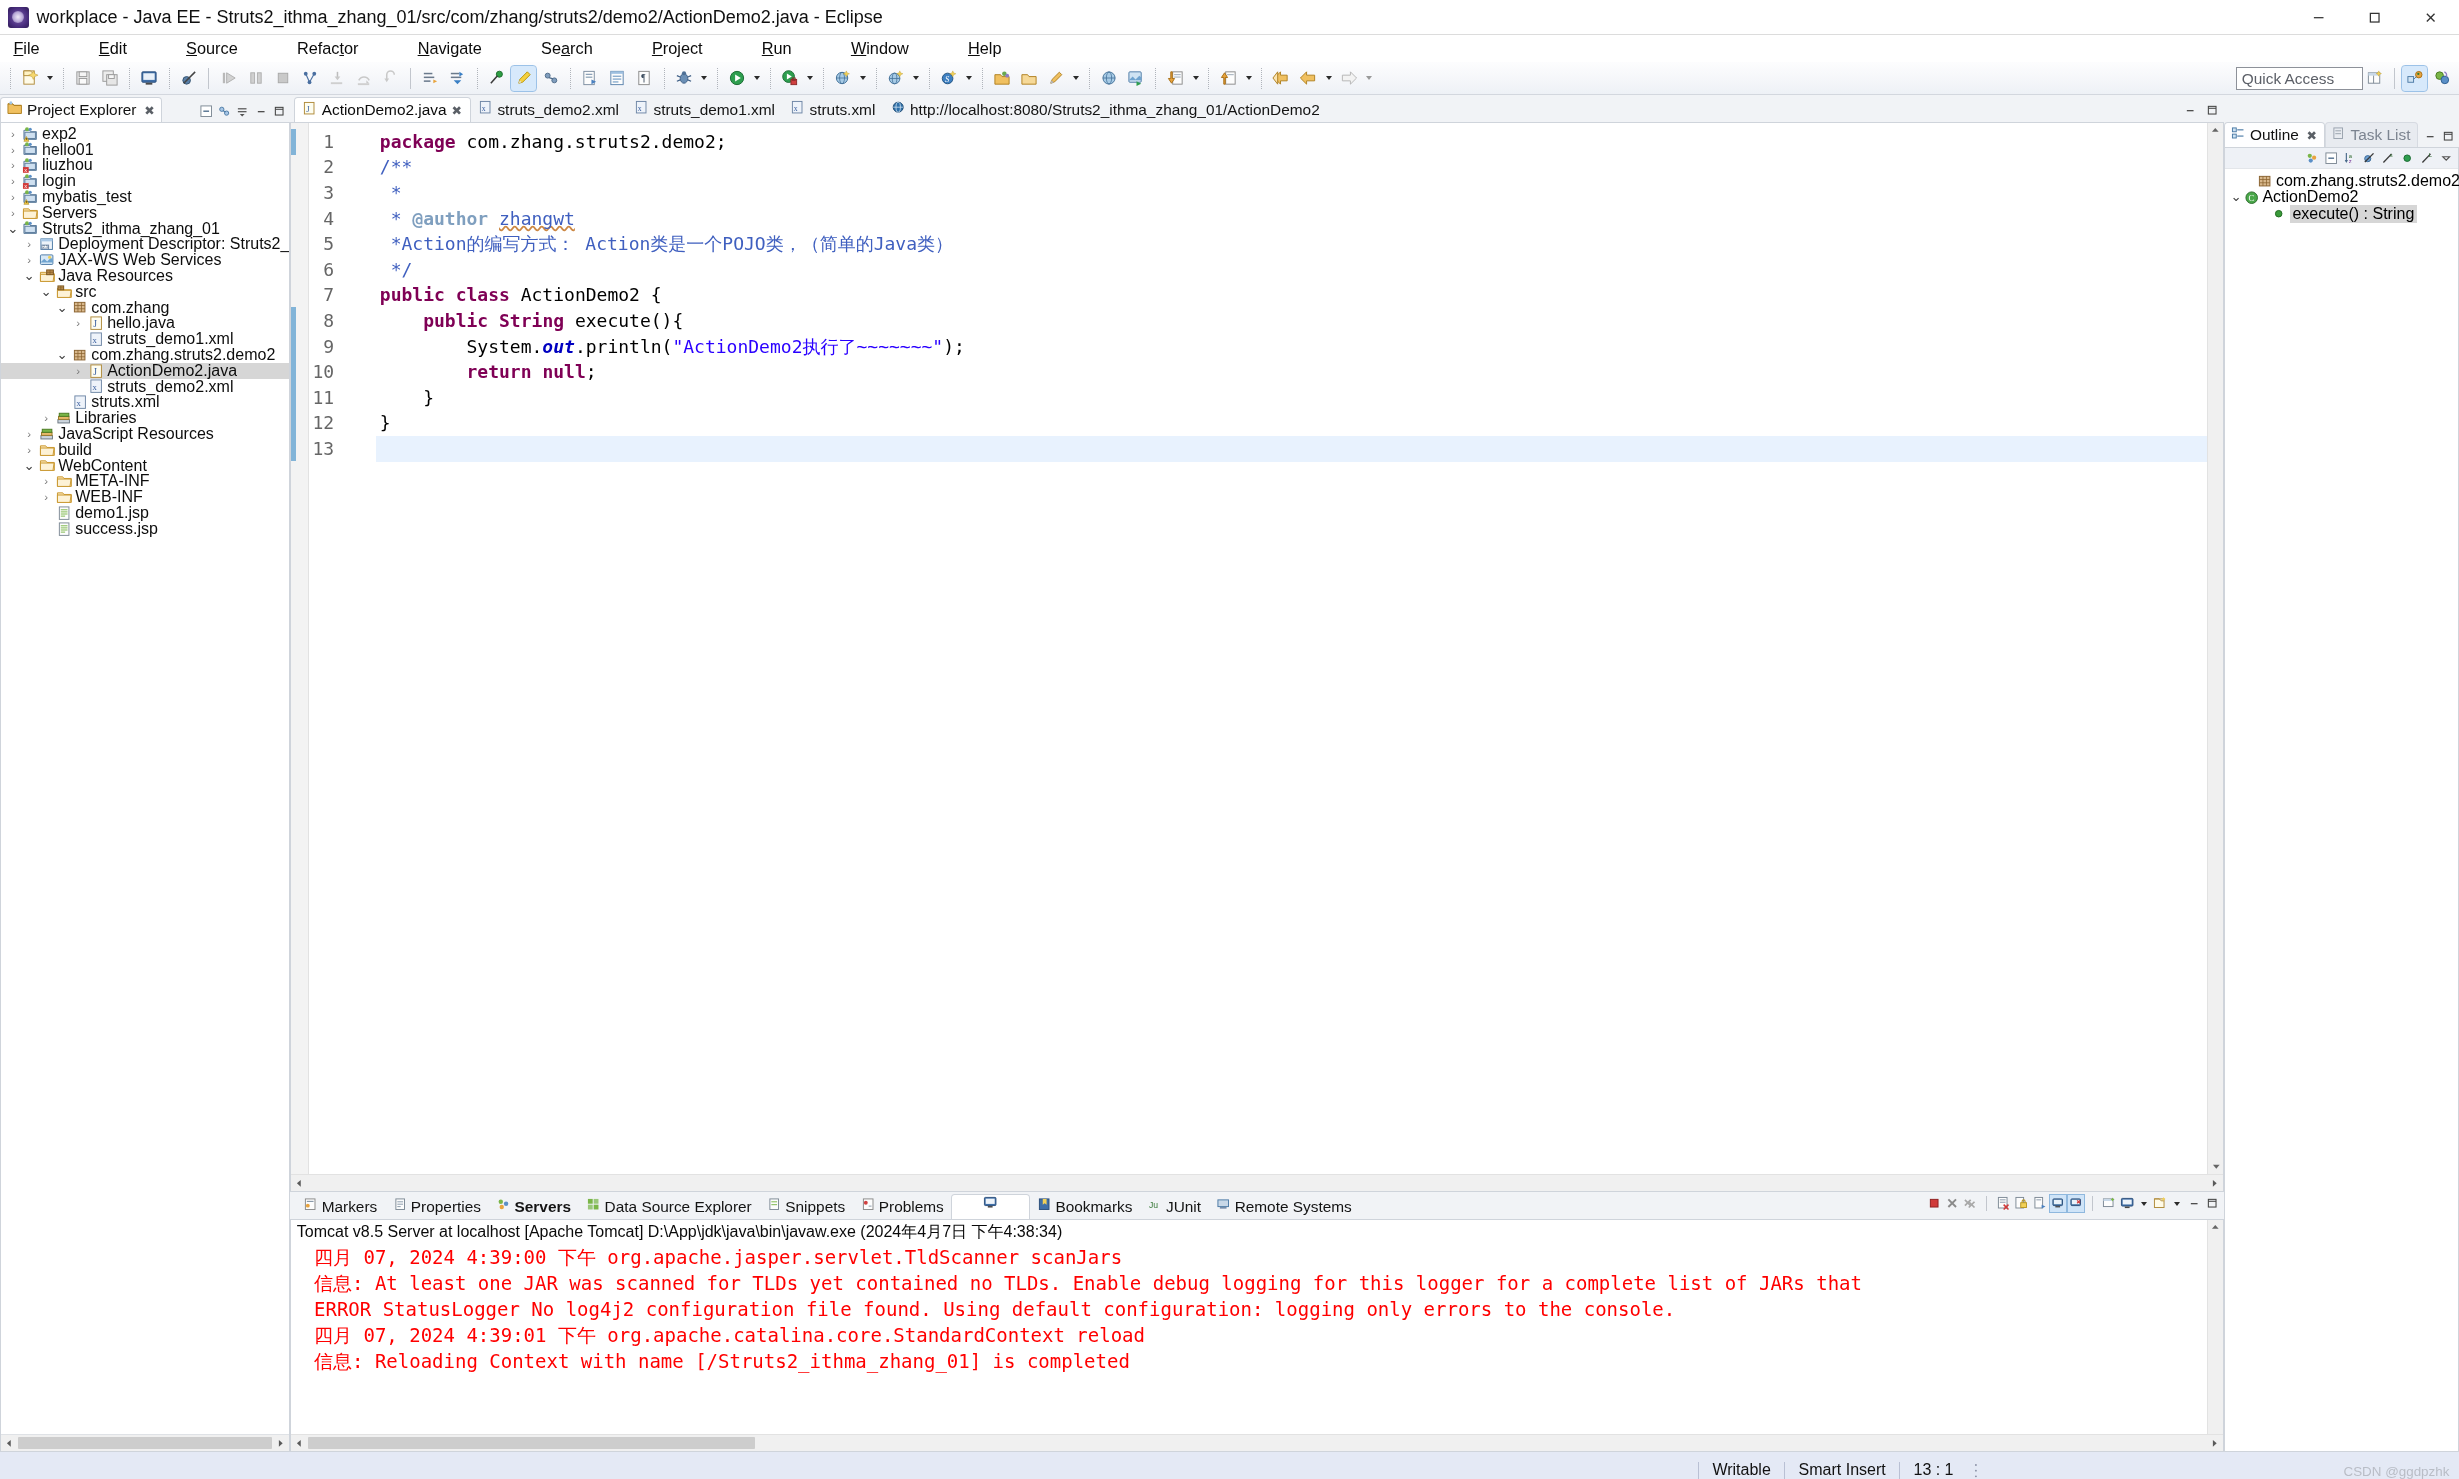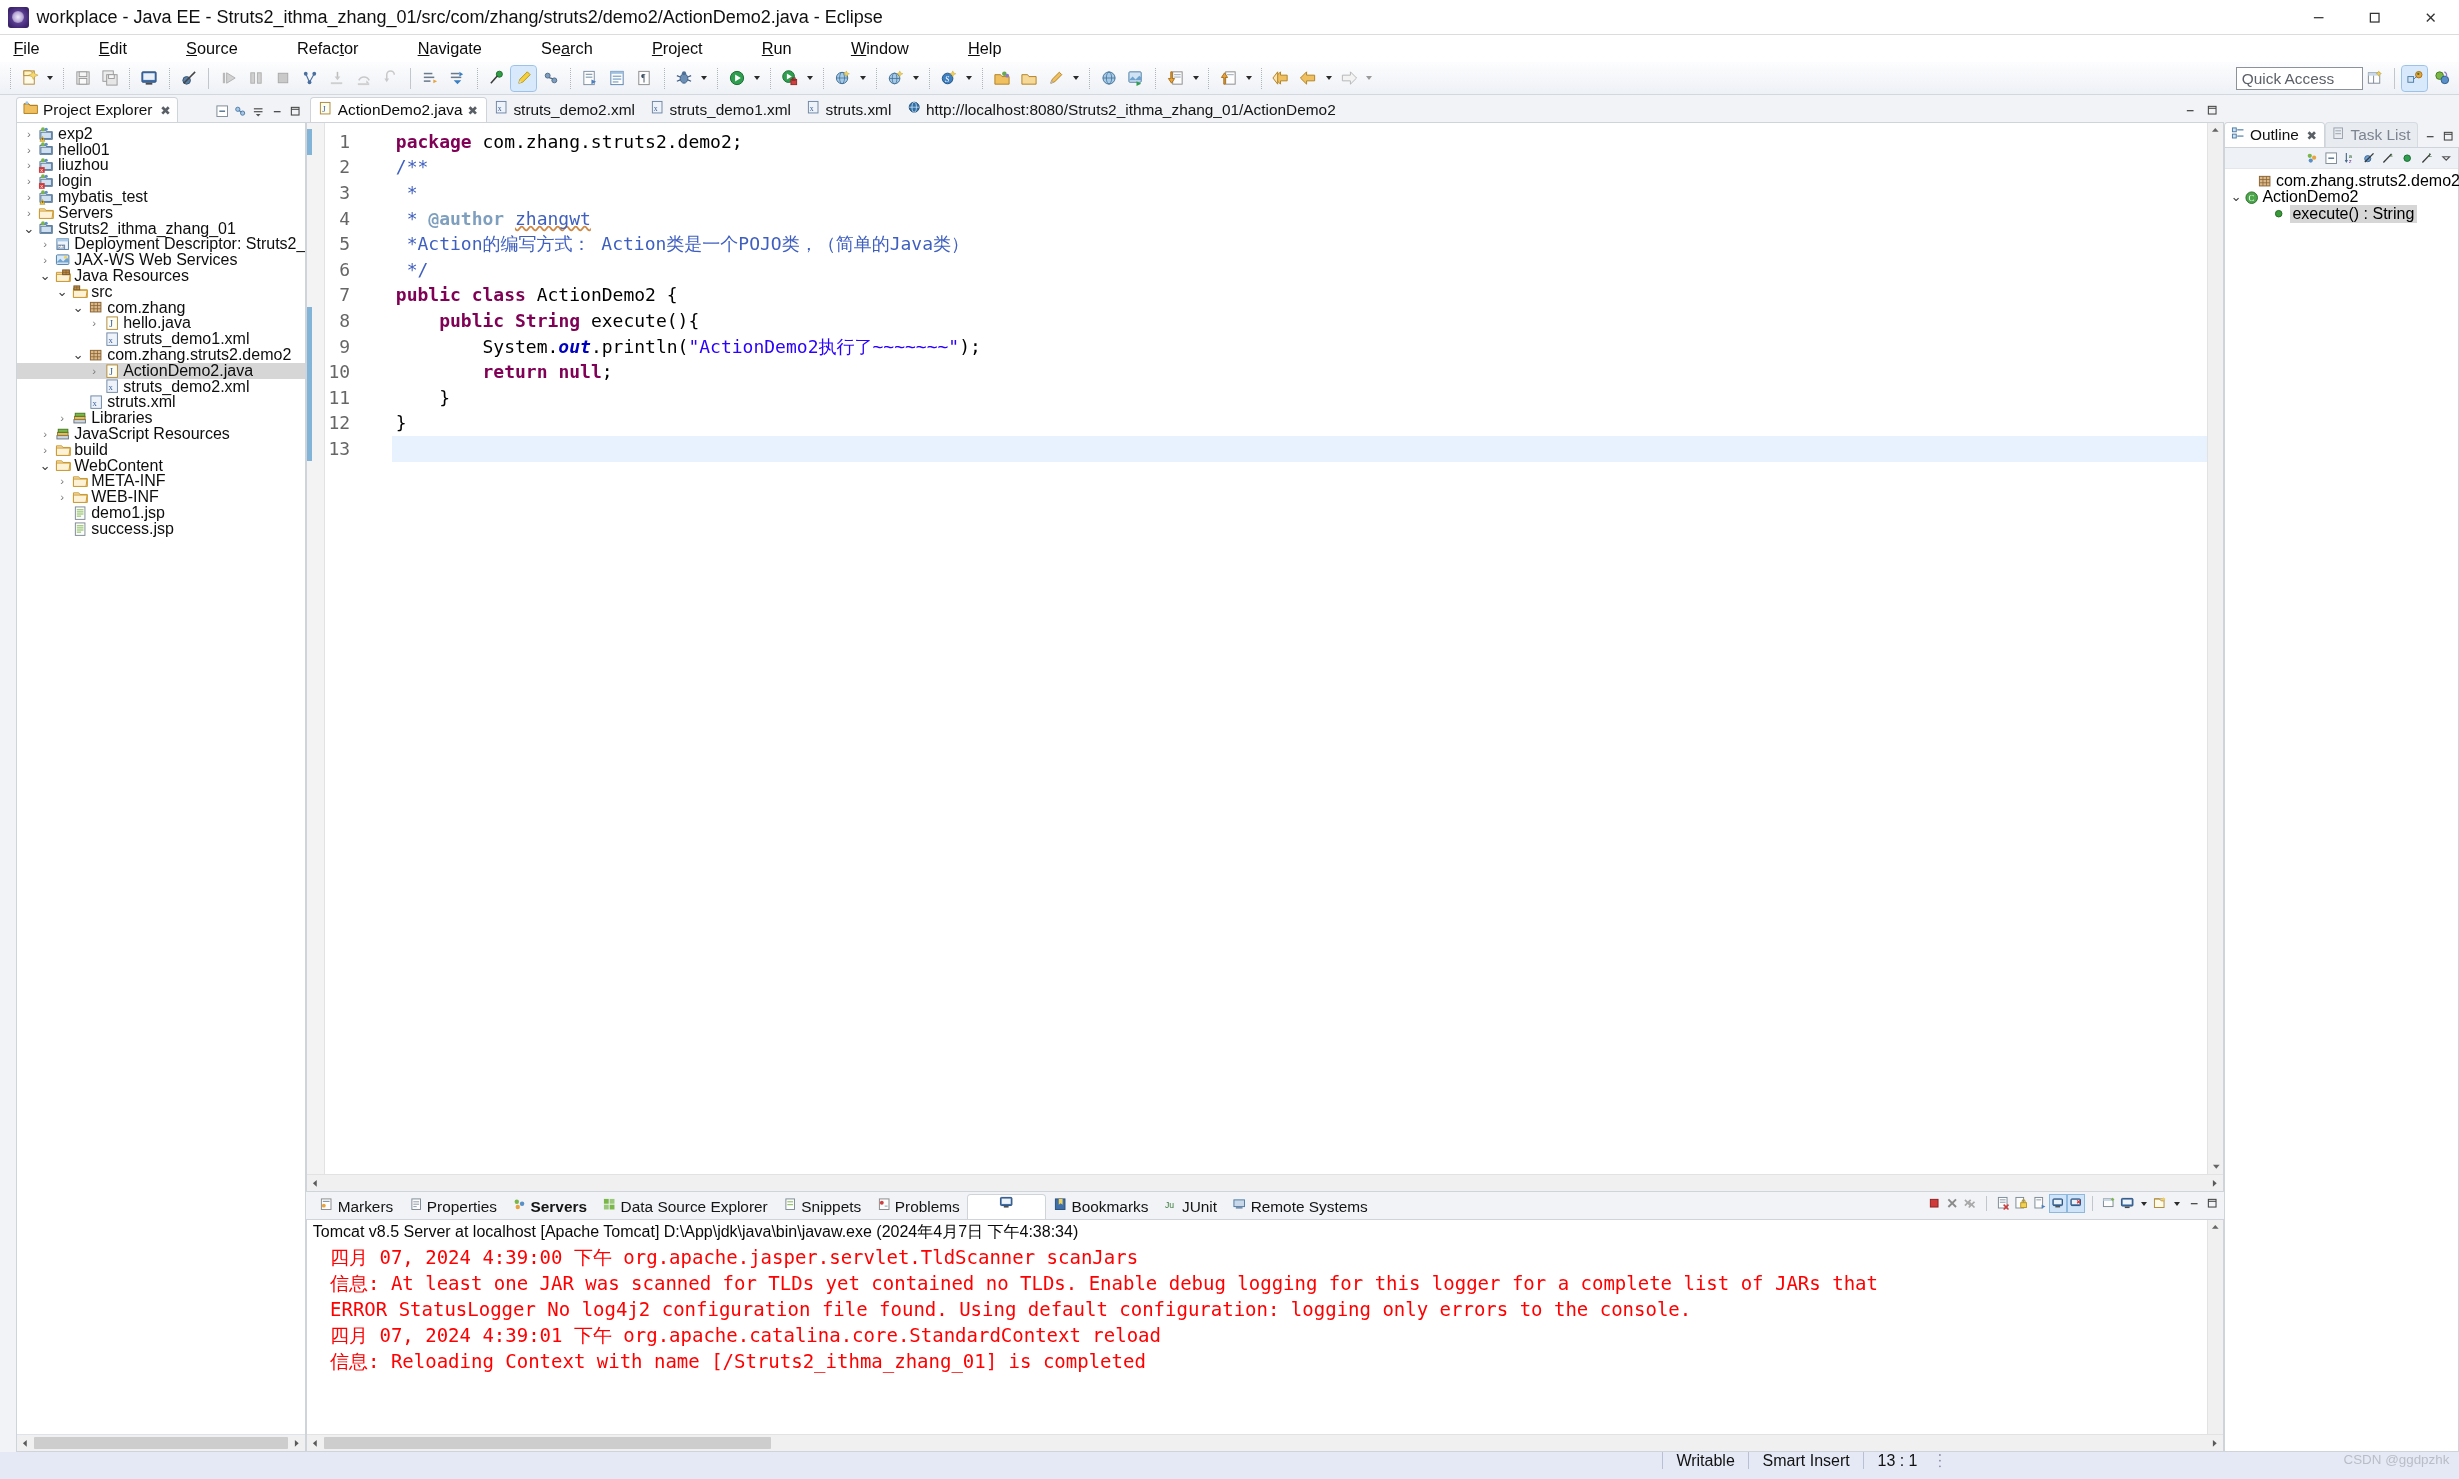--- a/index.html
+++ b/index.html
@@ -60,21 +60,21 @@
     width: 127px; height: 23px;
     border: 1px solid #8d9199; background: #fff;
     font-size: 15.4px; color: #5c6068; padding: 1px 4.8px; line-height: 19px;
   }
   .tb-right { position: absolute; right: 3.8px; top: 3.8px; display: flex; align-items: center; }
 
   
   .main { flex: 1 1 auto; display: flex; min-height: 0; background: #f1f3f6; }
 
   
-  .left-col { width: 290px; flex: 0 0 290px; display: flex; flex-direction: column; background: #f1f3f6; margin-left: 16px; }
+  .left-col { width: 290px; flex: 0 0 290px; display: flex; flex-direction: column; background: #f1f3f6; }
   .view-tabbar { height: 27px; flex: 0 0 27px; display: flex; align-items: flex-end; position: relative; background: #f1f3f6; }
   .view-tab {
     display: flex; align-items: center; gap: 4.8px;
     height: 25px; padding: 0 6.7px 0 5.8px;
     background: #fefeff; border: 1px solid #cfd4db; border-bottom: none;
     border-radius: 3.8px 3.8px 0 0; font-size: 15.4px; color: #111;
   }
   .view-tab.inactive { background: #e8ebf0; color: #7c8490; border-color: #d6dae1; }
   .view-tab .xmark { font-size: 12.5px; color: #5a5f66; margin-left: 2.9px; }
   .view-tools { position: absolute; right: 2.9px; bottom: 2.9px; display: flex; align-items: center; gap: 1.9px; }
@@ -146,21 +146,21 @@
   .ctab .xmark { font-size: 11.5px; color: #5a5f66; }
   .console-tools { position: absolute; right: 3.8px; bottom: 2.9px; display: flex; align-items: center; gap: 1.9px; }
   .console-body { flex: 0 0 auto; background: #fff; border: 1px solid #cfd4db; position: relative; }
   .console-head { font-size: 16px; color: #0a0a0a; padding: 1.9px 5.8px 1px 5.8px; white-space: nowrap; }
   .console-out { font-family: "DejaVu Sans Mono", monospace; font-size: 19px; color: #ff0000; padding-left: 23px; }
   .console-out div { height: 26px; line-height: 26px; white-space: pre; }
   .c-vscroll { position: absolute; right: 0; top: 0; bottom: 17.3px; width: 16.3px; background: #f0f0f0; border-left: 1px solid #e2e2e2; }
   .c-hscroll { position: absolute; left: 0; right: 0; bottom: 0; height: 17.3px; background: #f0f0f0; border-top: 1px solid #e2e2e2; display: flex; align-items: center; }
 
   
-  .statusbar { height: 27px; flex: 0 0 27px; background: #e4e9f5; display: flex; align-items: flex-start; font-size: 16px; color: #111; position: relative; }
+  .statusbar { height: 27px; flex: 0 0 27px; background: #e4e9f5; display: flex; align-items: flex-end; font-size: 16px; color: #111; position: relative; padding-left: 36px; }
   .sb-cell { padding: 0 13.4px; border-left: 1px solid #b9c0d4; height: 17.3px; display: flex; align-items: center; }
   .sb-dots { width: 17.3px; display: flex; align-items: center; justify-content: center; color: #7e849a; letter-spacing: 0; }
   .watermark { position: absolute; right: 9.6px; font-size: 13.4px; color: #b9bdc6; }
   .sb-left-pad { width: 1662px; flex: 0 0 1662px; }
 </style>
 </head>
 <body>
 
 <div class="app">
 

